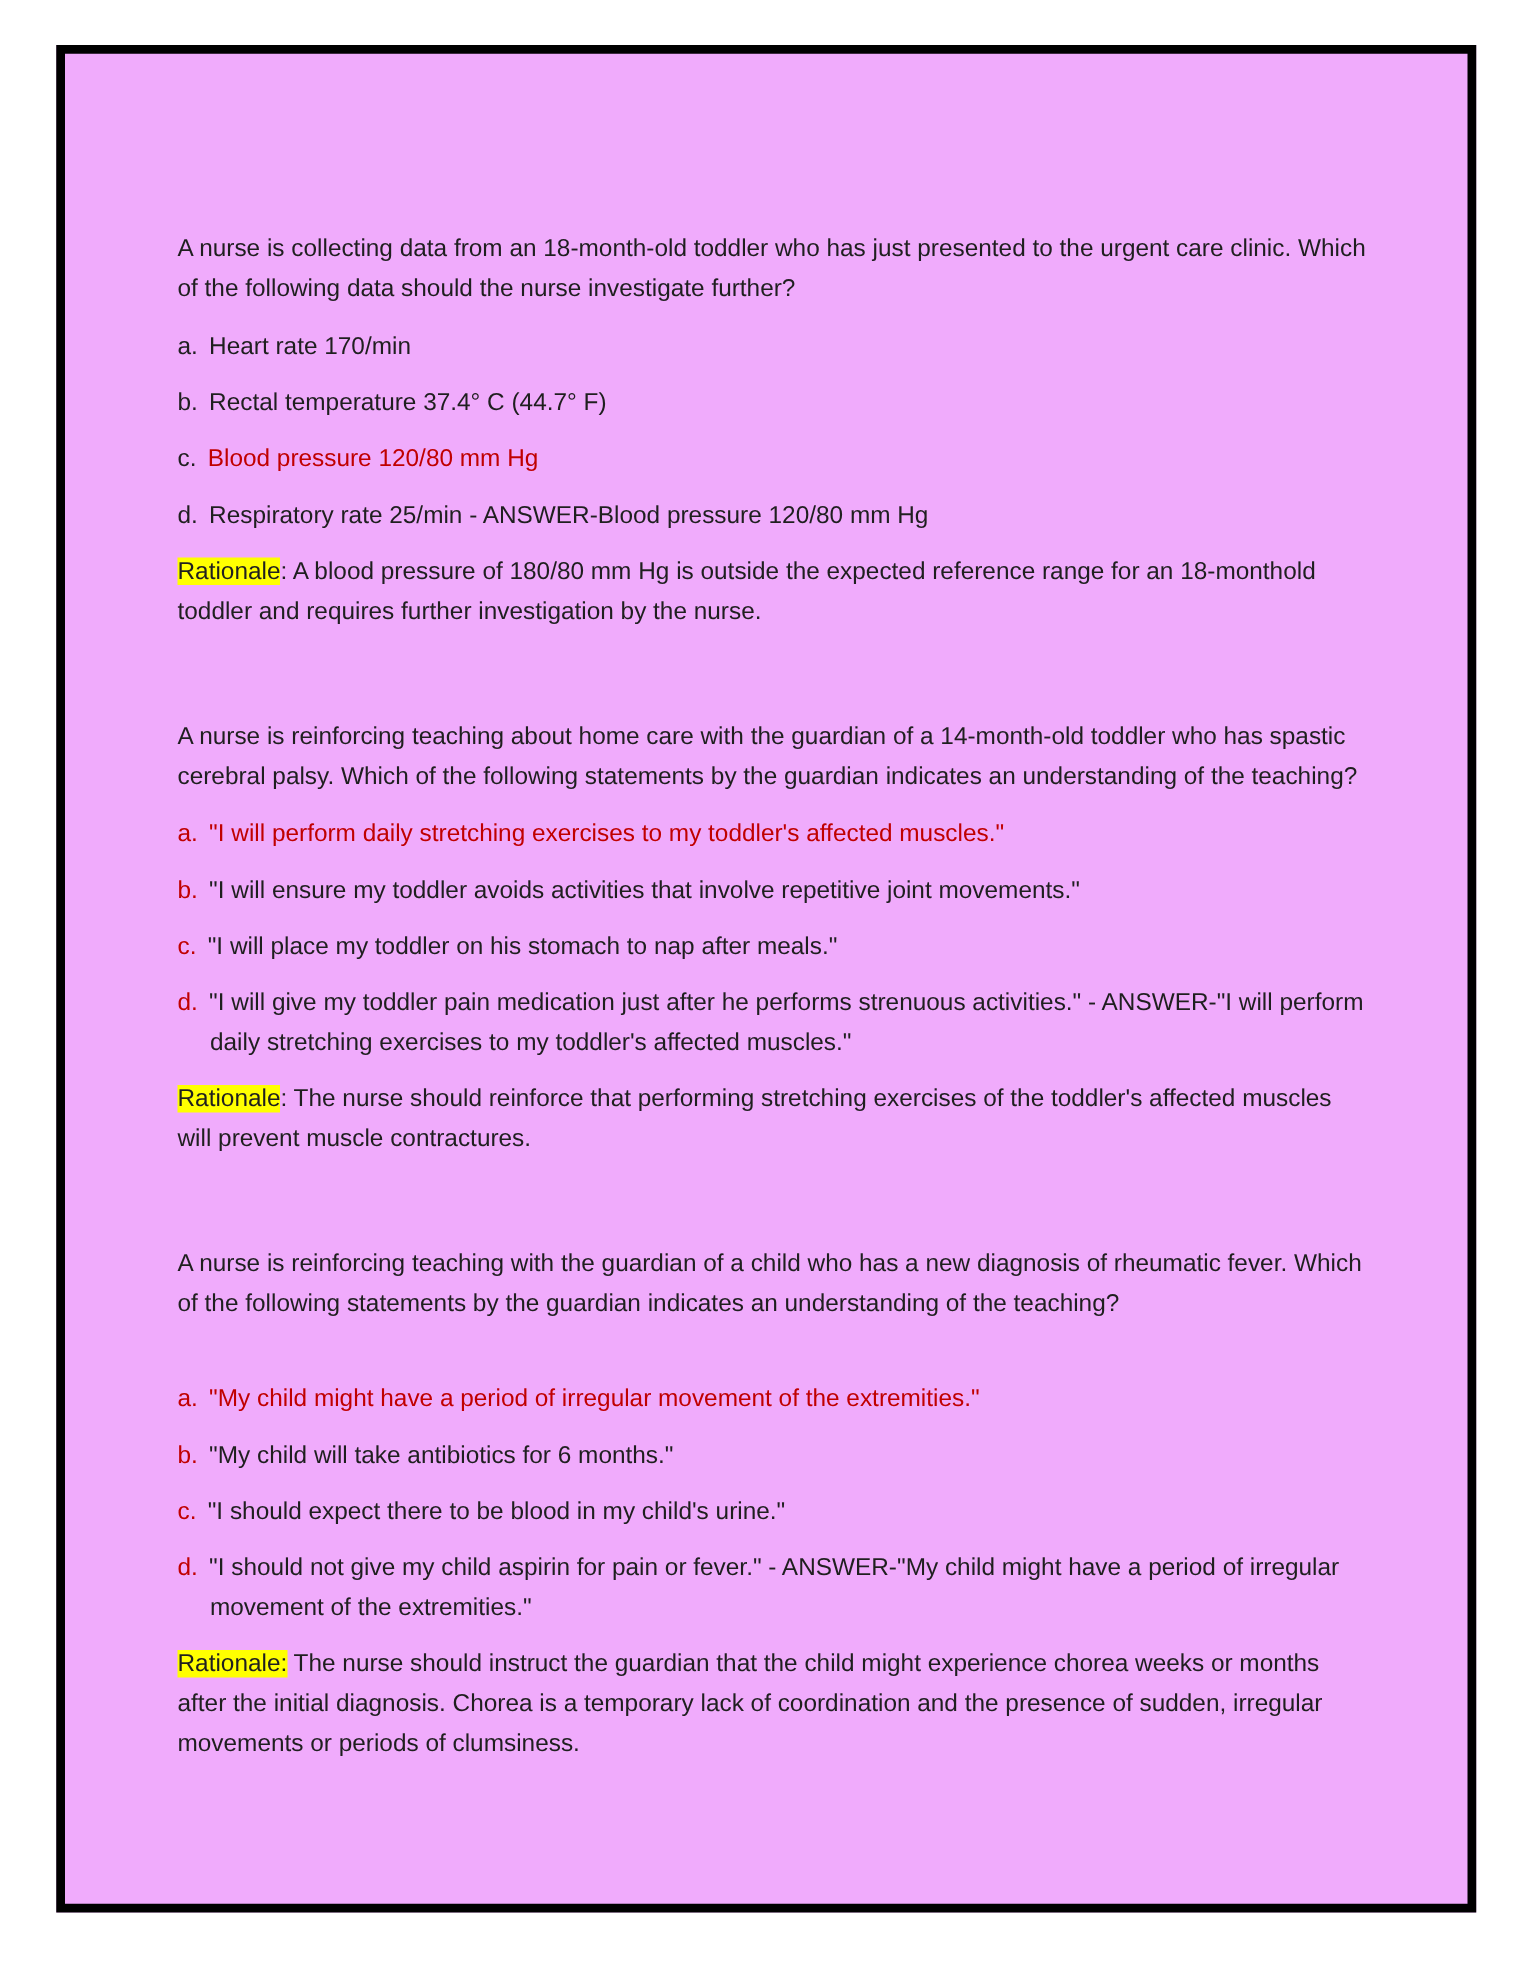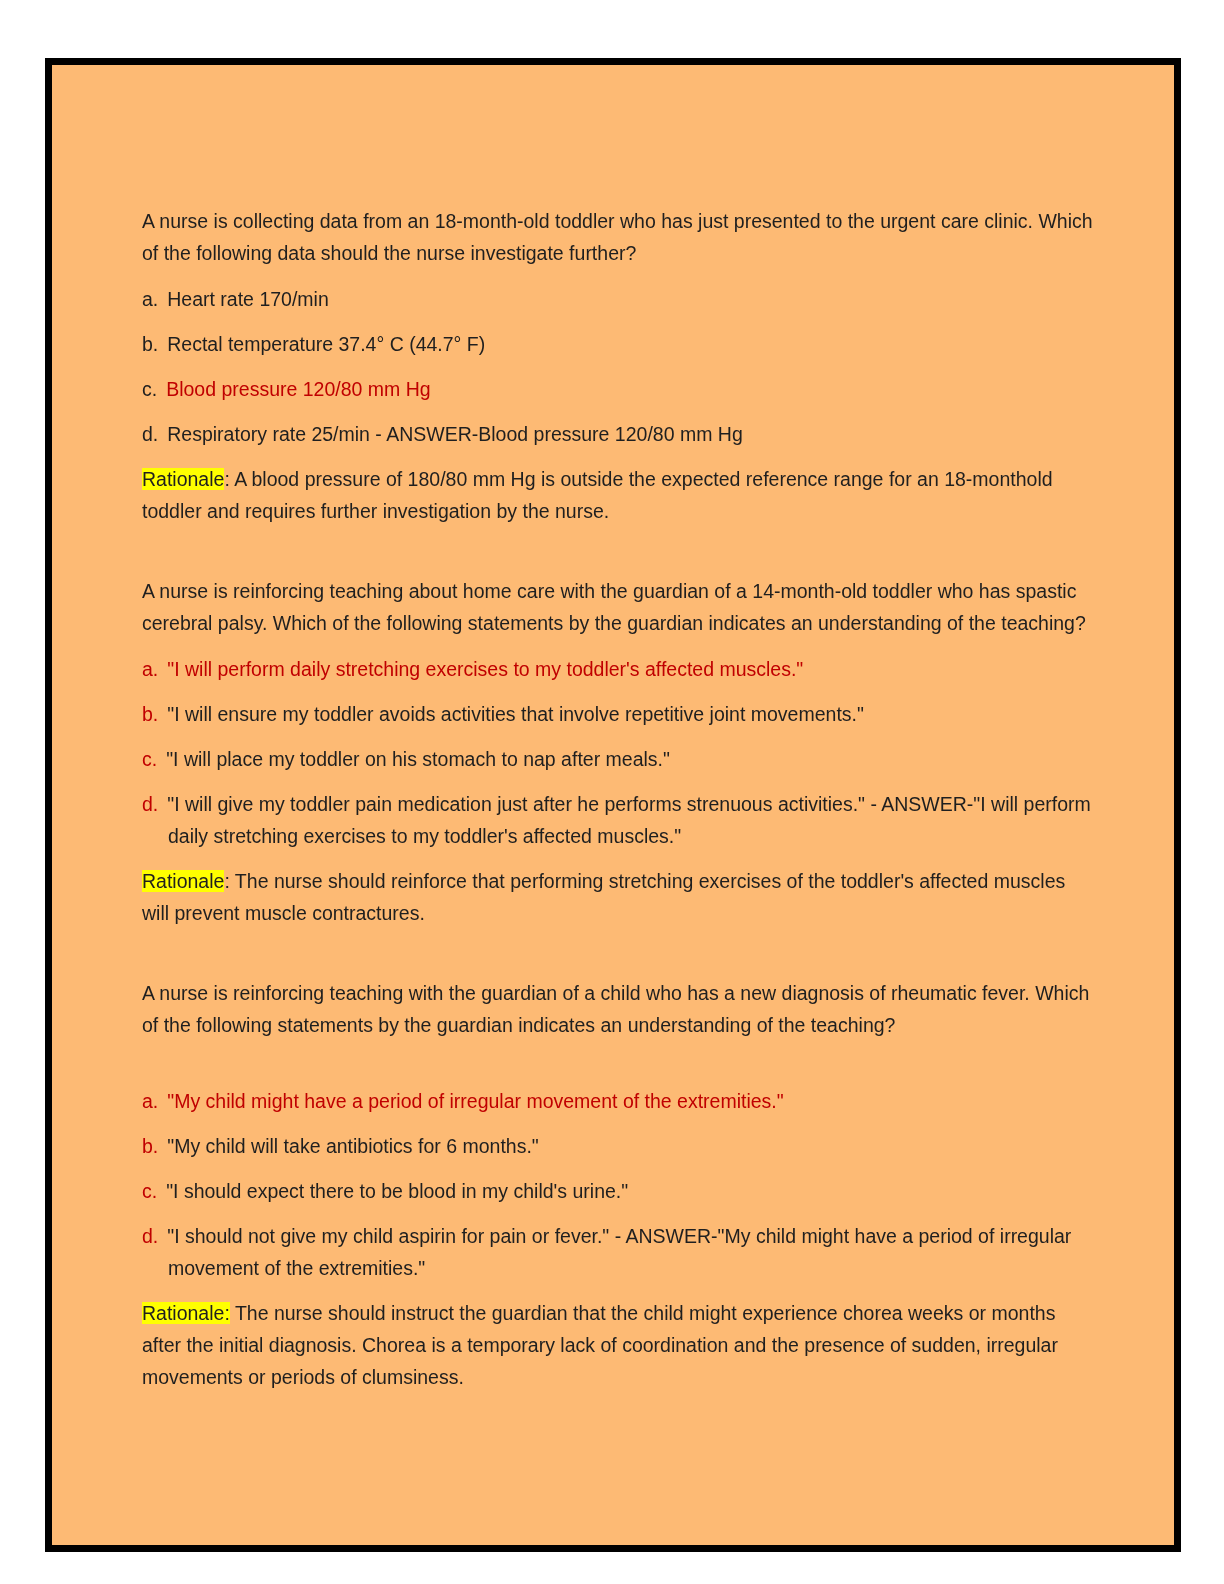--- a/index.html
+++ b/index.html
@@ -11,26 +11,26 @@
   .page {
     position: relative;
     width: 1224px;
     height: 1584px;
     background: #ffffff;
     overflow: hidden;
   }
   .frame {
     position: absolute;
     left: 45px;
-    top: 58px;
+    top: 36px;
     width: 1136px;
     height: 1494px;
     border: 7px solid #000000;
     box-sizing: border-box;
-    background: #fdba74;
+    background: #f0abfc;
   }
   .content {
     position: absolute;
     left: 90px;
     top: 140px;
     width: 952px;
     font-size: 19.5px;
     line-height: 32px;
     color: #1f1f1f;
   }
@@ -38,21 +38,21 @@
   .stem { margin-bottom: 14px; }
   .option {
     padding-left: 26px;
     text-indent: -26px;
     margin-bottom: 13px;
   }
   .opt-label { margin-right: 9px; }
   .rationale { margin-bottom: 12px; }
   .hl { background: var(--highlight, #ffff00); }
   .red { color: var(--answer-red, #c00000); }
-  .section-gap { margin-top: 48px; }
+  .section-gap { margin-top: 68px; }
   .pre-gap { margin-top: 44px; }
 </style>
 </head>
 <body>
 
 <div class="page">
   <div class="frame">
     <div class="content">
 
       <p class="stem">A nurse is collecting data from an 18-month-old toddler who has just presented to the urgent care clinic. Which of the following data should the nurse investigate further?</p>

